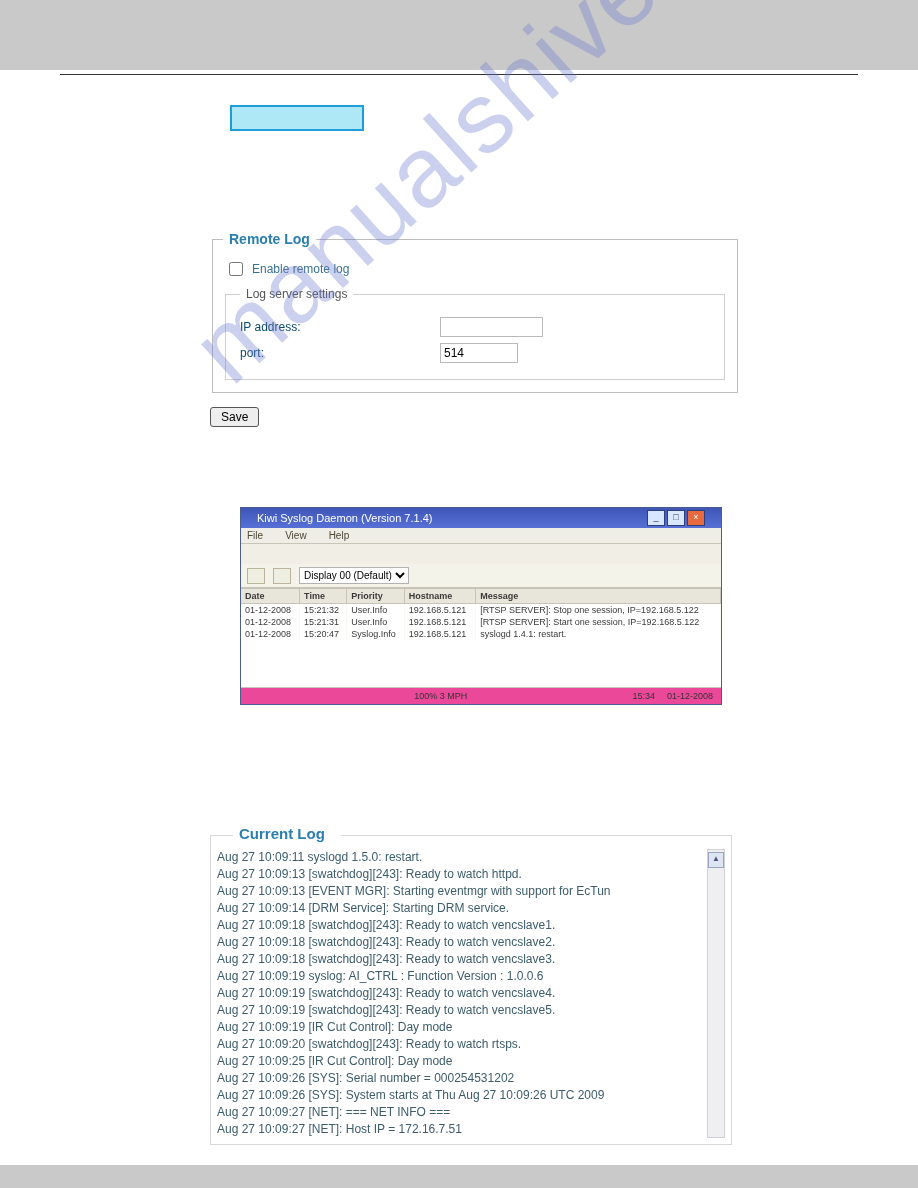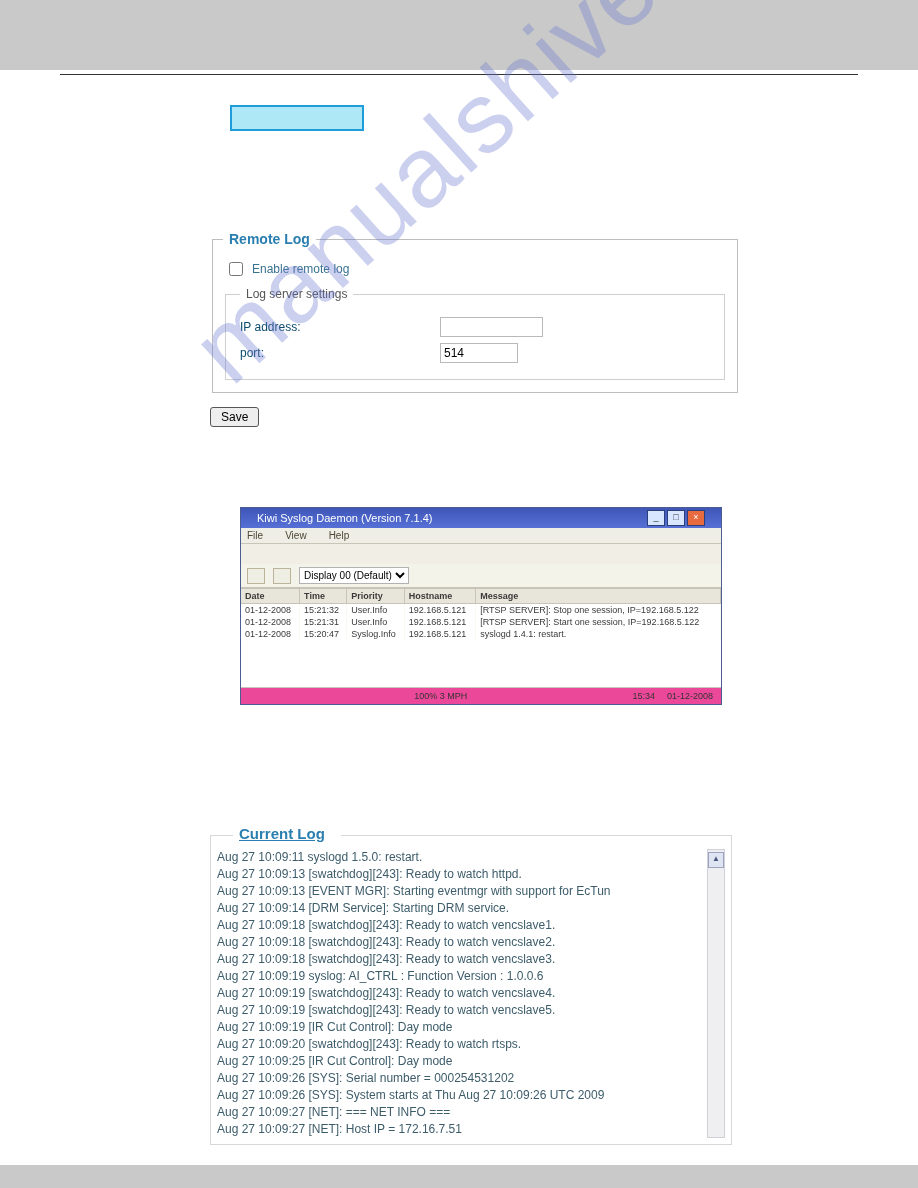--- a/index.html
+++ b/index.html
@@ -208,21 +208,20 @@
   }
   .cl-legend {
     position: absolute;
     top: -10px;
     left: 22px;
     background: #fff;
     color: #2a7fb0;
     font-weight: bold;
     font-size: 15px;
     padding: 0 6px;
-    text-decoration: underline;
   }
   .cl-top-border-left {
     position: absolute; top: 0; left: 0; height: 0;
     border-top: 1px solid #d7d7d7; width: 22px;
   }
   .cl-top-border-right {
     position: absolute; top: 0; right: 0; height: 0;
     border-top: 1px solid #d7d7d7; width: 390px;
   }
   .cl-body {

